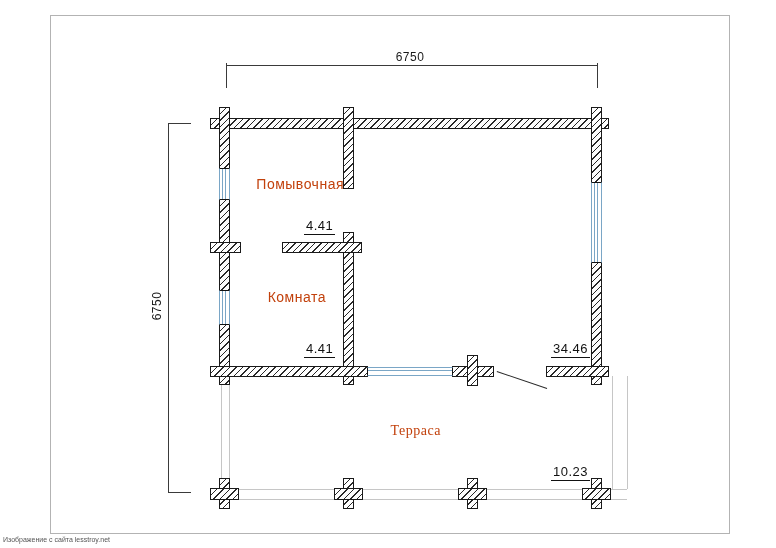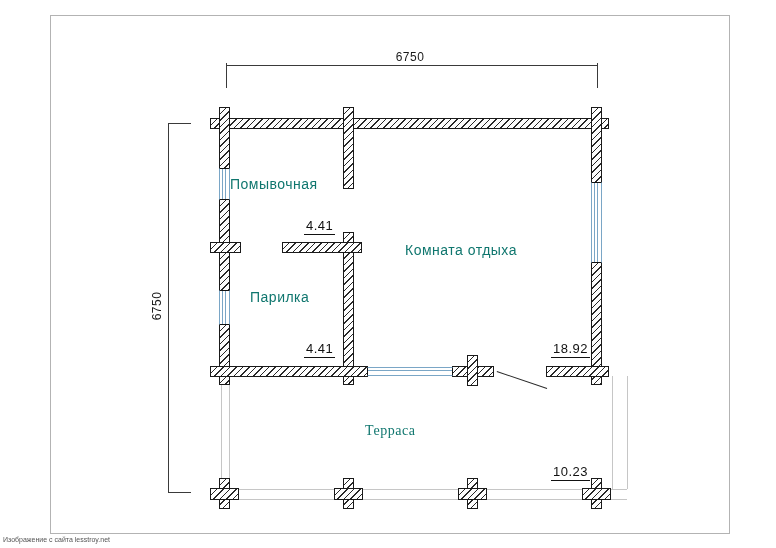--- a/index.html
+++ b/index.html
@@ -30,21 +30,21 @@
     background-image:linear-gradient(to bottom,transparent 0,transparent 2px,#7aa6c6 2px,#7aa6c6 3px,transparent 3px);
   }
   
   .terr-v{box-sizing:border-box;border-left:1px solid #c6c6c6;border-right:1px solid #c6c6c6;}
   .terr-h{box-sizing:border-box;border-top:1px solid #c6c6c6;border-bottom:1px solid #c6c6c6;}
   
   .dim{background:#3a3a3a;}
   .dim-label{font-size:12px;color:#1a1a1a;text-align:center;letter-spacing:0.5px;}
   .rot{transform:rotate(-90deg);transform-origin:center center;}
   
-  .room-label{font-size:14px;color:#0f766e;text-align:left;white-space:nowrap;letter-spacing:0.5px;}
+  .room-label{font-size:14px;color:#c2410c;text-align:right;white-space:nowrap;letter-spacing:0.5px;}
   .area-label{font-size:13px;color:#111;text-align:center;white-space:nowrap;border-bottom:1px solid #111;padding:0 2px 1px 2px;letter-spacing:0.5px;}
   .leader{height:0;border-top:1px solid #2a2a2a;transform-origin:0 0;}
   .watermark{font-size:7px;color:#555;white-space:nowrap;}
 </style>
 </head>
 <body>
 
 <div class="canvas">
 
   <div class="abs frame" style="left:50px;top:15px;width:678px;height:517px;"></div>
@@ -95,24 +95,23 @@
   <div class="abs wall" style="left:219px;top:478px;width:11px;height:31px;"></div>
   <div class="abs wall" style="left:210px;top:488px;width:29px;height:12px;"></div>
   <div class="abs wall" style="left:343px;top:478px;width:11px;height:31px;"></div>
   <div class="abs wall" style="left:334px;top:488px;width:29px;height:12px;"></div>
   <div class="abs wall" style="left:467px;top:478px;width:11px;height:31px;"></div>
   <div class="abs wall" style="left:458px;top:488px;width:29px;height:12px;"></div>
   <div class="abs wall" style="left:591px;top:478px;width:11px;height:31px;"></div>
   <div class="abs wall" style="left:582px;top:488px;width:29px;height:12px;"></div>
 
   <div class="abs room-label" style="left:230px;top:176px;width:114px;">Помывочная</div>
-  <div class="abs room-label" style="left:250px;top:289px;width:76px;">Парилка</div>
-  <div class="abs room-label" style="left:405px;top:242px;width:132px;">Комната отдыха</div>
+  <div class="abs room-label" style="left:250px;top:289px;width:76px;">Комната</div>
   <div class="abs room-label" style="left:365px;top:423px;width:76px;font-family:Liberation Serif, serif;">Терраса</div>
 
   <div class="abs area-label" style="left:304px;top:218px;">4.41</div>
   <div class="abs area-label" style="left:304px;top:341px;">4.41</div>
-  <div class="abs area-label" style="left:551px;top:341px;">18.92</div>
+  <div class="abs area-label" style="left:551px;top:341px;">34.46</div>
   <div class="abs area-label" style="left:551px;top:464px;">10.23</div>
 
   <div class="abs watermark" style="left:3px;top:536px;">Изображение с сайта lesstroy.net</div>
 
 </div>
 
 </body></html>

